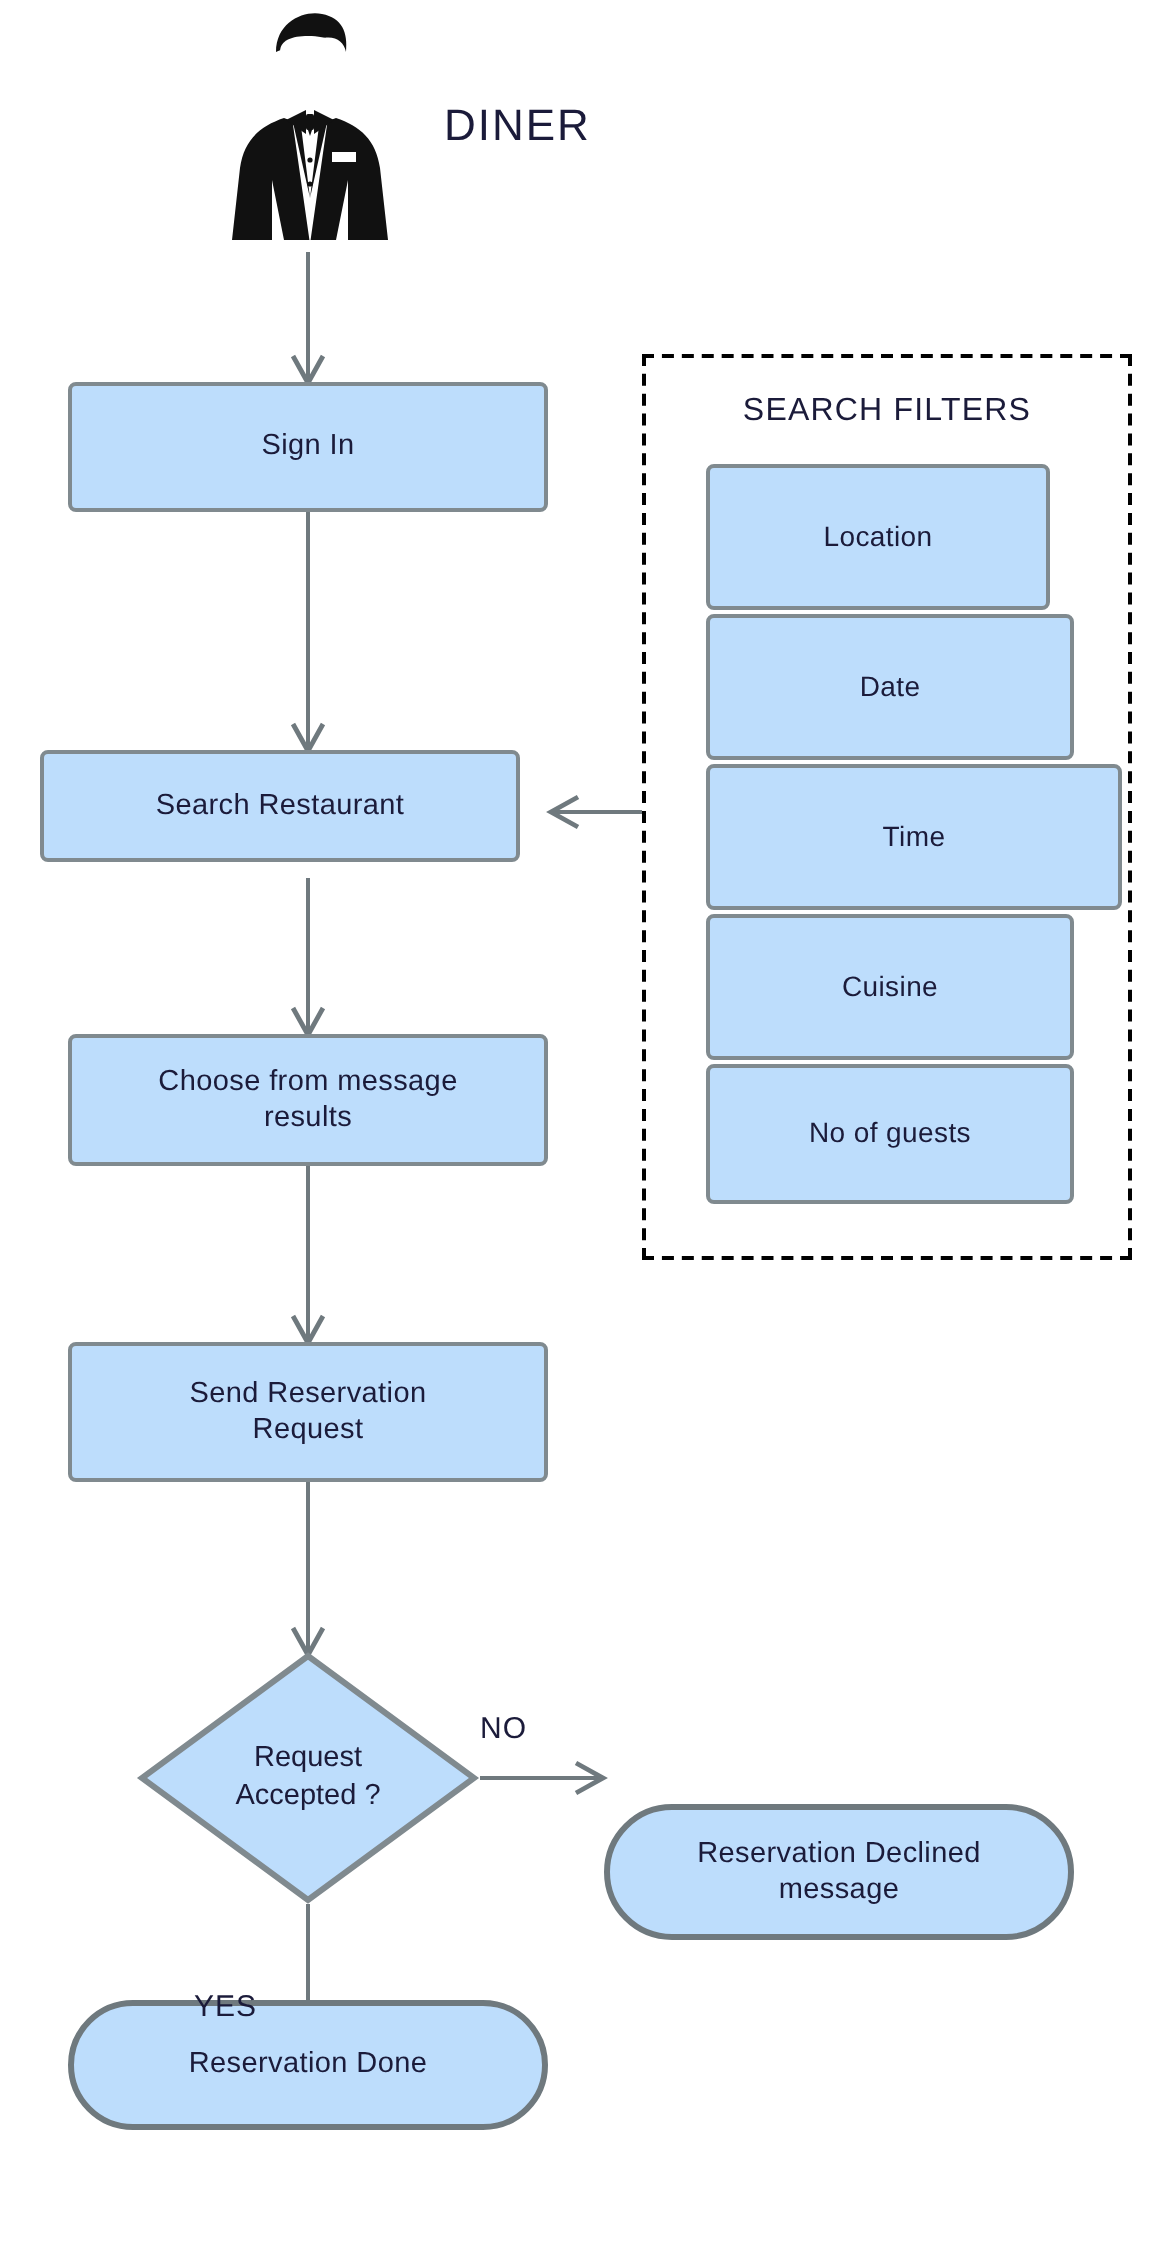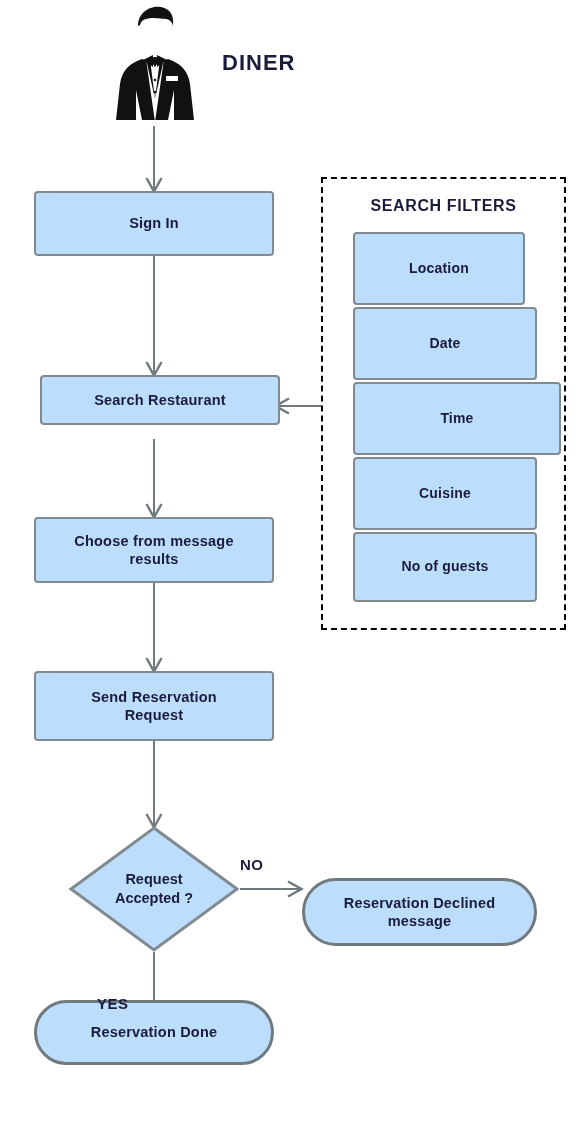--- a/index.html
+++ b/index.html
@@ -9,21 +9,20 @@
   }
   body {
     font-family: "Liberation Sans", sans-serif;
   }
   #canvas {
     position: relative;
     width: 586px;
     height: 1127px;
     background: #ffffff;
     overflow: hidden;
-    font-weight: bold;
   }
   
   .node {
     position: absolute;
     box-sizing: border-box;
     background: #bdddfc;
     border: 2px solid #808a8f;
     color: #1b1b3a;
     display: flex;
     align-items: center;
@@ -176,21 +175,21 @@
     <span>Cuisine</span>
   </div>
   <div class="node process filter" style="left:353px; top:532px; width:184px; height:70px;">
     <span>No of guests</span>
   </div>
 
   <div class="node process" style="left:34px; top:191px; width:240px; height:65px;">
     <span>Sign In</span>
   </div>
 
-  <div class="node process" style="left:40px; top:375px; width:240px; height:50px;justify-content:center;">
+  <div class="node process" style="left:20px; top:375px; width:240px; height:56px;justify-content:center;">
     <span>Search Restaurant</span>
   </div>
 
   <div class="node process" style="left:34px; top:517px; width:240px; height:66px;">
     <span>
       <span>Choose from message</span><br>
       <span>results</span>
     </span>
   </div>
 
@@ -204,21 +203,21 @@
   <div class="diamond-wrap" style="left:68px; top:825px; width:172px; height:128px;">
     <svg width="172" height="128" viewBox="0 0 172 128">
       <polygon points="86,3 169,64 86,125 3,64" fill="#bdddfc" stroke="#808a8f" stroke-width="3"></polygon>
     </svg>
     <div class="diamond-label">
       <span>Request</span>
       <span>Accepted ?</span>
     </div>
   </div>
 
-  <div class="node terminator" style="left:302px; top:878px; width:235px; height:68px;">
+  <div class="node terminator" style="left:302px; top:902px; width:235px; height:68px;">
     <span>
       <span>Reservation Declined</span><br>
       <span>message</span>
     </span>
   </div>
 
   <div class="node terminator" style="left:34px; top:1000px; width:240px; height:65px;">
     <span>Reservation Done</span>
   </div>
 

